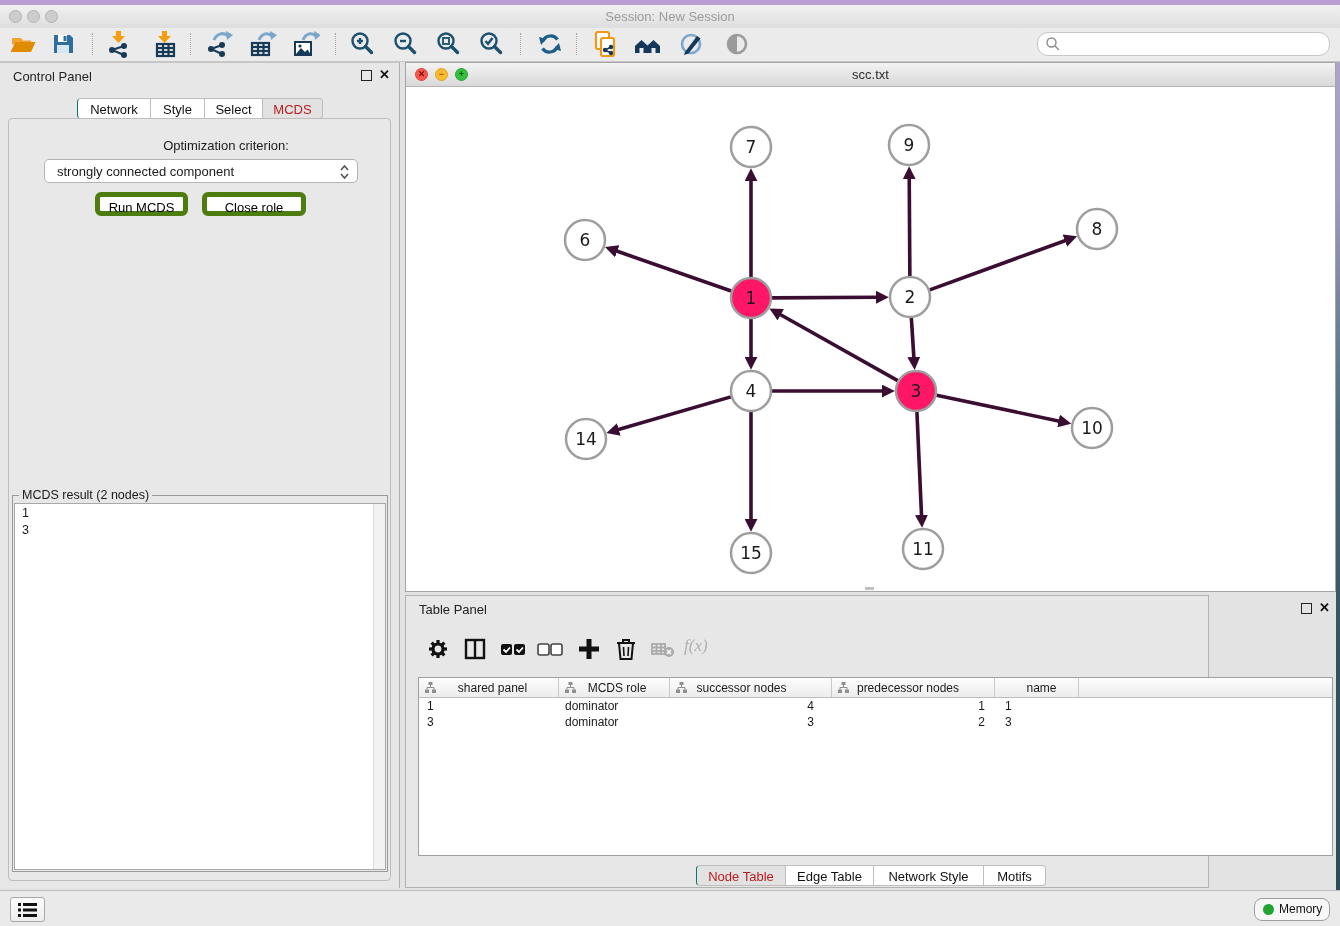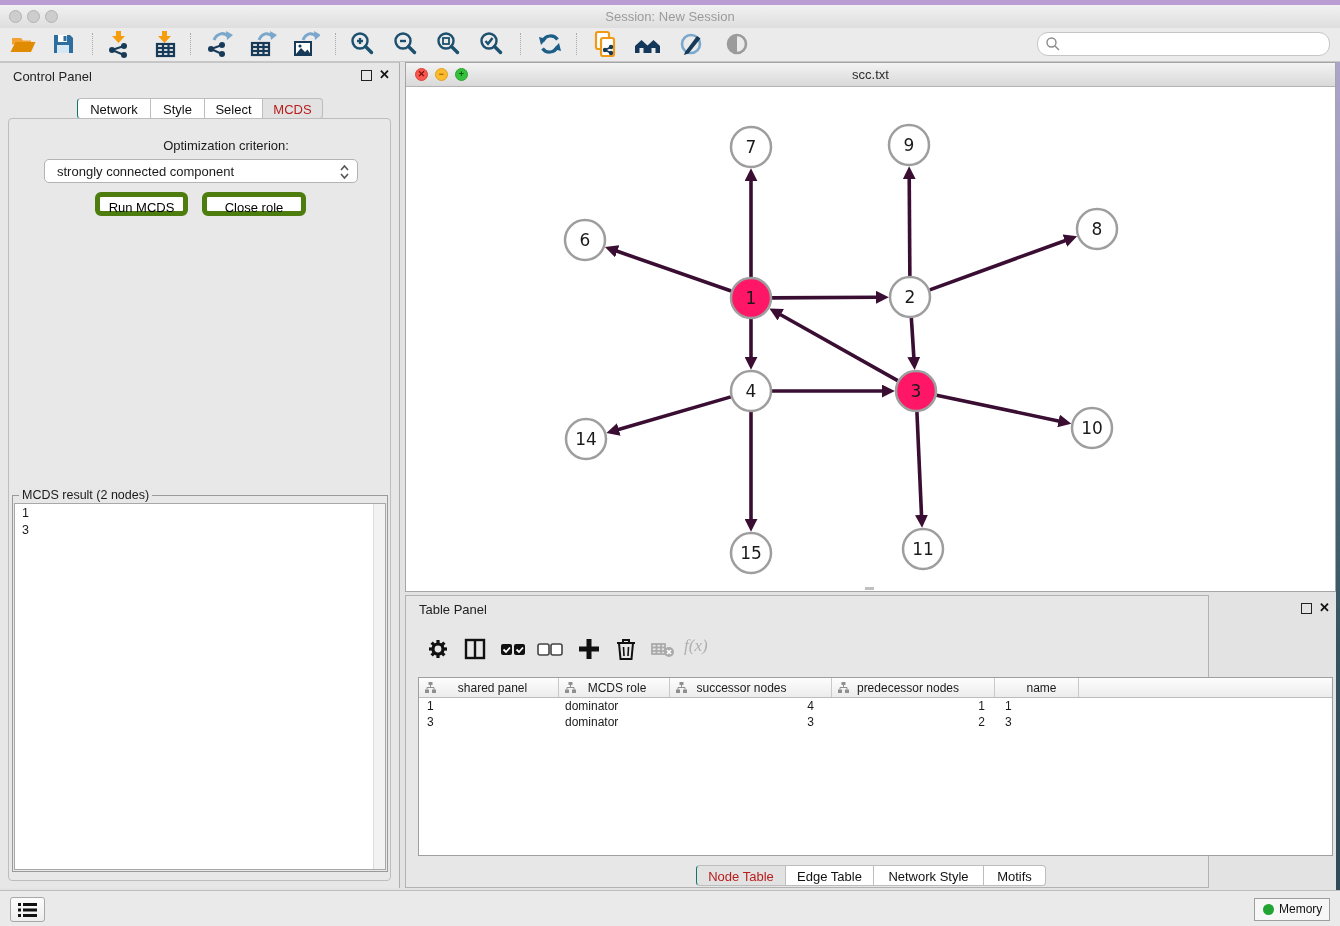--- a/index.html
+++ b/index.html
@@ -86,21 +86,21 @@
   .c3{width:162px;text-align:right;padding-right:18px;}
   .c4{width:163px;text-align:right;padding-right:10px;}
   .c5{width:84px;padding-left:10px;}
   .bottom-tabs{position:absolute;left:290px;top:269px;}
 
   
   .statusbar{left:0;top:890px;width:1340px;height:36px;background:#eaeaea;border-top:1px solid #bdbdbd;box-sizing:border-box;}
   .list-btn{position:absolute;left:10px;top:6px;width:35px;height:25px;background:linear-gradient(#fdfdfd,#ededed);
     border:1px solid #a8a8a8;border-radius:3px;box-sizing:border-box;}
   .mem-btn{position:absolute;right:10px;top:7px;width:76px;height:23px;background:#f7f7f7;
-    border:1px solid #9e9e9e;border-radius:0;box-sizing:border-box;font-size:12px;}
+    border:1px solid #9e9e9e;border-radius:8px;box-sizing:border-box;font-size:12px;}
   .mem-dot{position:absolute;left:8px;top:5px;width:11px;height:11px;border-radius:50%;background:#21a434;}
   .mem-label{position:absolute;left:24px;top:3px;color:#111;}
 </style>
 </head>
 <body>
 
 <div class="screen">
 
   <div class="abs strip-top"></div>
   <div class="abs strip-right"></div>

